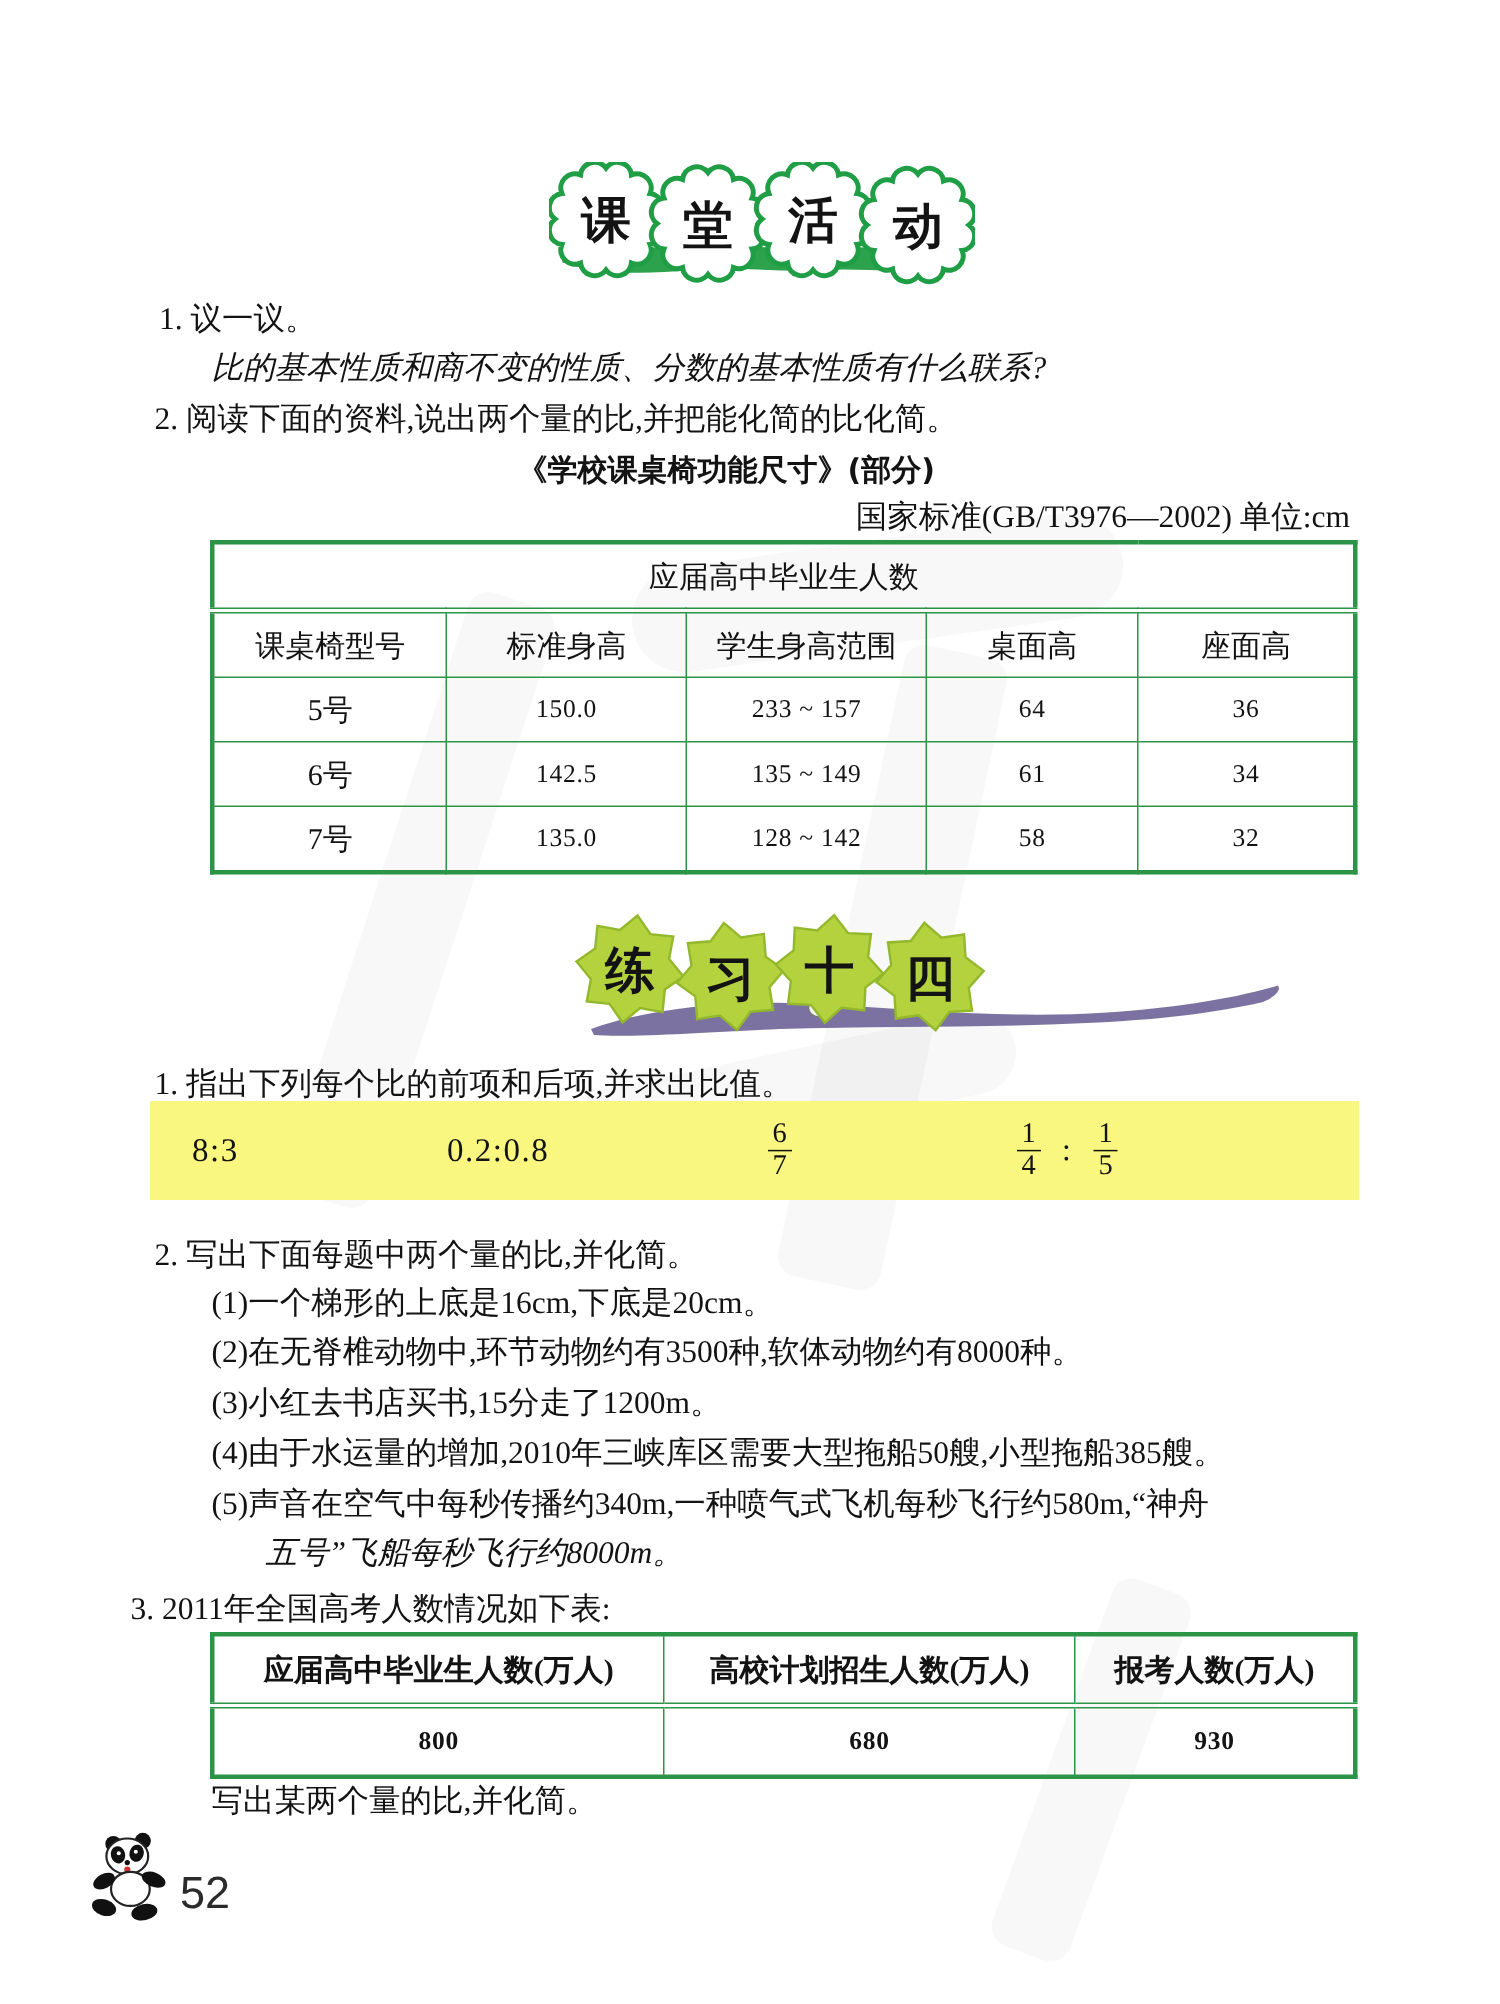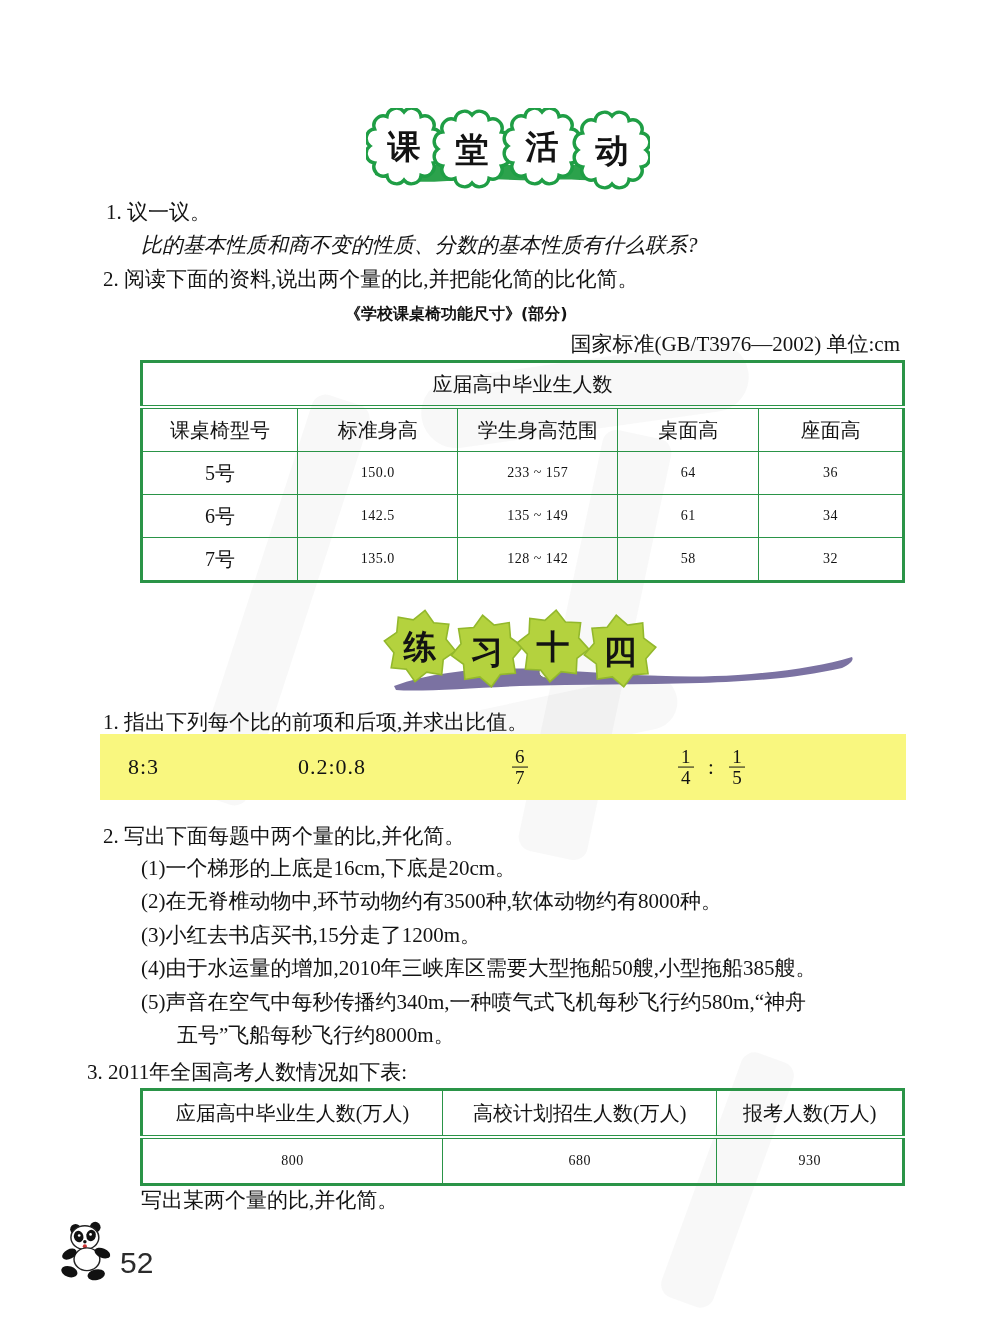--- a/index.html
+++ b/index.html
@@ -13,23 +13,23 @@
   .boldtitle{font-weight:700;font-family:"DejaVu Sans","Liberation Sans",sans-serif;}
   
   .wm{position:absolute;opacity:0.05;background:#6f6f6f;border-radius:14px;}
   
   table.green{border-collapse:collapse;table-layout:fixed;width:100%;
     border:3px solid #2a9447;font-size:20px;}
   table.green td{border:1.5px solid #2a9447;text-align:center;vertical-align:middle;padding:0 4px;}
   td.caption-cell{border-left:none!important;border-right:none!important;
     border-bottom:4px double #2a9447!important;height:44px;font-size:20px;}
   #table1 td{height:42px;}
-  #table2 td{height:44px;}
+  #table2 td{height:44px;font-weight:bold;}
   #table2 td.hdr{border-bottom:4px double #2a9447!important;}
-  .numcell{font-size:14px;letter-spacing:0.5px;}
+  .numcell{font-size:17px;letter-spacing:0.5px;}
   
   #yellow-band{background:#f9f77f;width:806px;height:66px;left:100px;top:734px;}
   #yellow-band .item{position:absolute;top:50%;transform:translateY(-50%);
     font-size:22px;letter-spacing:1px;white-space:nowrap;}
   .frac{display:inline-flex;flex-direction:column;align-items:center;
     vertical-align:middle;line-height:1.05;font-size:19px;letter-spacing:0;}
   .frac .nm{padding:0 3px;}
   .frac .dn{border-top:1.6px solid #131313;padding:0 3px;}
   .ratio-colon{display:inline-block;margin:0 8px;vertical-align:middle;font-size:21px;}
   
@@ -81,21 +81,21 @@
                  A9.5 9.5 0 0 1 17 -29.4 A9.5 9.5 0 0 1 29.4 -17 A9.5 9.5 0 0 1 34 0 Z"></path>
         <text class="badge-char" y="12">动</text>
       </g>
     </svg>
   </div>
 
   <div class="abs bodytext" style="left:106px;top:196px;">1. 议一议。</div>
   <div class="abs bodytext" style="left:141px;top:229px;font-style:italic;">比的基本性质和商不变的性质、分数的基本性质有什么联系?</div>
   <div class="abs bodytext" style="left:103px;top:263px;">2. 阅读下面的资料,说出两个量的比,并把能化简的比化简。</div>
 
-  <div class="abs bodytext boldtitle" style="left:345px;top:297px;font-size:16px;">《学校课桌椅功能尺寸》(部分)</div>
+  <div class="abs bodytext boldtitle" style="left:345px;top:297px;font-size:20px;">《学校课桌椅功能尺寸》(部分)</div>
   <div class="abs bodytext" style="left:100px;top:328px;width:800px;text-align:right;">国家标准(GB/T3976—2002) 单位:cm</div>
 
   <div class="abs" style="left:140px;top:360px;width:765px;">
     <table class="green" id="table1">
       <colgroup>
           <col style="width:20.5%">
           <col style="width:21%">
           <col style="width:21%">
           <col style="width:18.5%">
           <col style="width:19%">
@@ -196,21 +196,21 @@
     </span>
   </div>
 
   <div class="abs bodytext" style="left:103px;top:820px;">2. 写出下面每题中两个量的比,并化简。</div>
   <div class="abs" style="left:141px;top:852px;">
     <div class="bodytext" style="height:33.4px;">(1)一个梯形的上底是16cm,下底是20cm。</div>
     <div class="bodytext" style="height:33.4px;">(2)在无脊椎动物中,环节动物约有3500种,软体动物约有8000种。</div>
     <div class="bodytext" style="height:33.4px;">(3)小红去书店买书,15分走了1200m。</div>
     <div class="bodytext" style="height:33.4px;">(4)由于水运量的增加,2010年三峡库区需要大型拖船50艘,小型拖船385艘。</div>
     <div class="bodytext" style="height:33.4px;">(5)声音在空气中每秒传播约340m,一种喷气式飞机每秒飞行约580m,“神舟</div>
-    <div class="bodytext" style="height:33.4px;padding-left:36px;">五号”飞船每秒飞行约8000m。</div>
+    <div class="bodytext" style="height:33.4px;padding-left:36px;font-style:italic;">五号”飞船每秒飞行约8000m。</div>
   </div>
 
   <div class="abs bodytext" style="left:87px;top:1056px;">3. 2011年全国高考人数情况如下表:</div>
 
   <div class="abs" style="left:140px;top:1088px;width:765px;">
     <table class="green" id="table2">
       <colgroup>
           <col style="width:39.5%">
           <col style="width:36%">
           <col style="width:24.5%">

